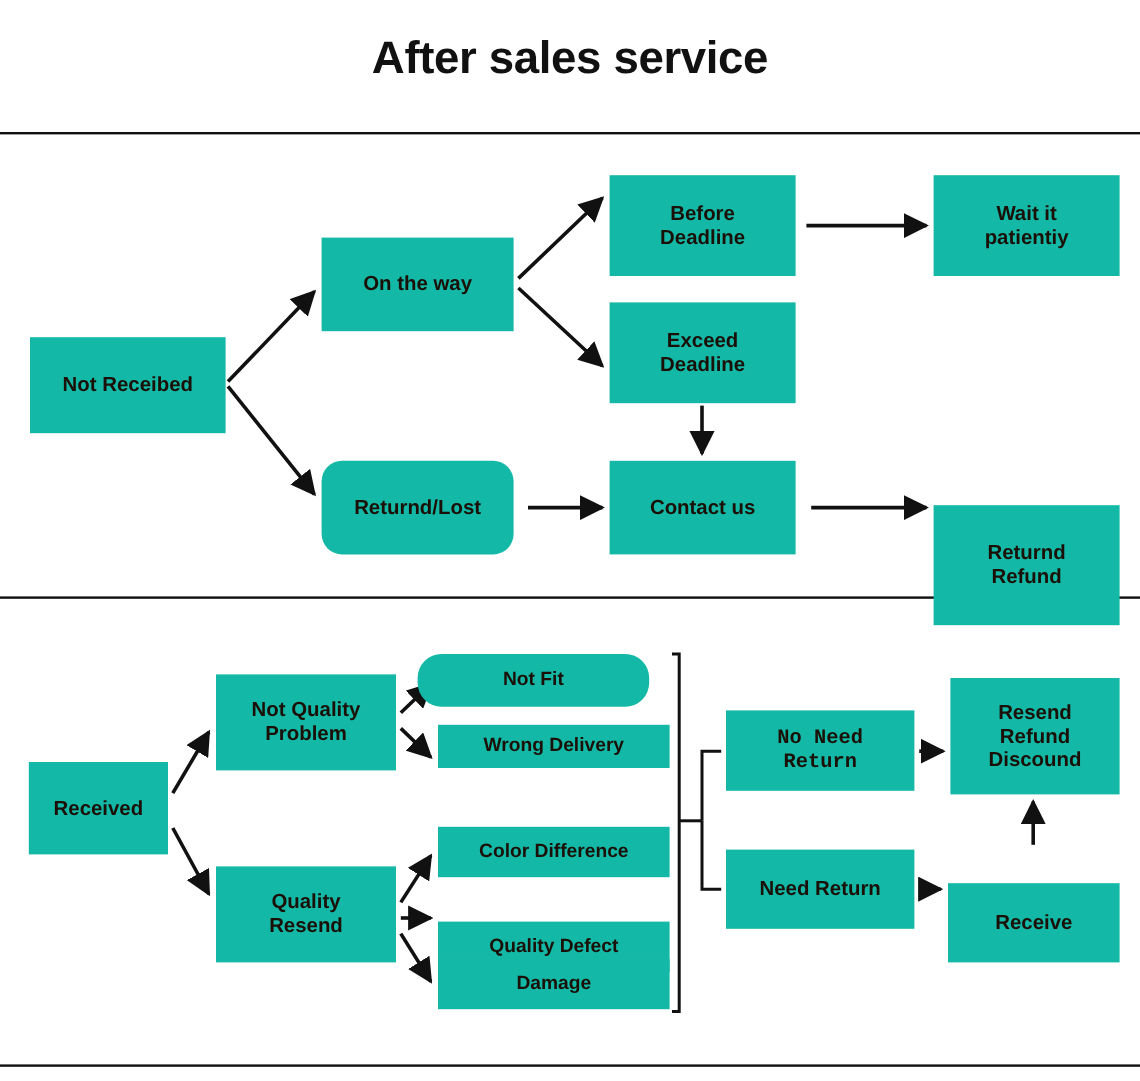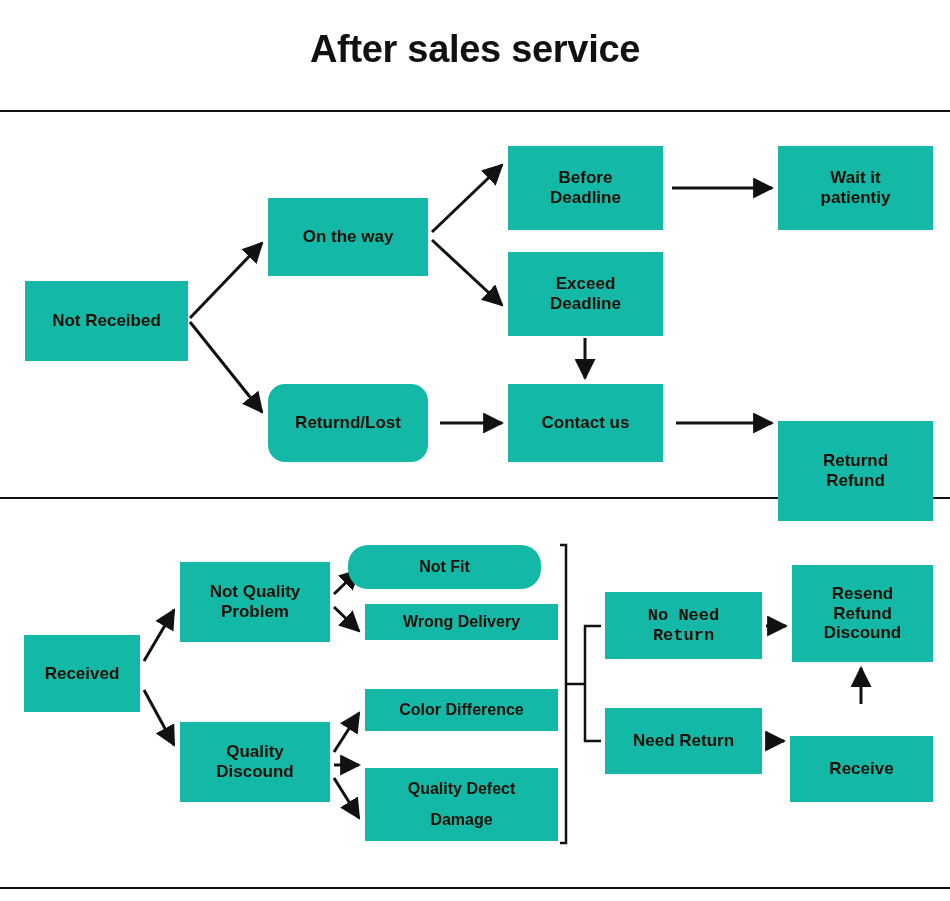--- a/index.html
+++ b/index.html
@@ -118,21 +118,21 @@
   <div class="node" style="left:508px; top:384px; width:155px; height:78px;">Contact us</div>
   <div class="node" style="left:778px; top:146px; width:155px; height:84px;">Wait it
 patientiy</div>
   <div class="node" style="left:778px; top:381px; width:155px; height:100px;margin-top:40px;">Returnd
 Refund</div>
 
   <div class="node" style="left:24px;  top:635px; width:116px; height:77px;">Received</div>
   <div class="node" style="left:180px; top:562px; width:150px; height:80px;">Not Quality
 Problem</div>
   <div class="node" style="left:180px; top:722px; width:150px; height:80px;">Quality
-Discound</div>
+Resend</div>
   <div class="node sm" style="left:348px; top:545px; width:193px; height:44px;border-radius:20px;">Not Fit</div>
   <div class="node sm" style="left:365px; top:604px; width:193px; height:36px;">Wrong Delivery</div>
   <div class="node sm" style="left:365px; top:689px; width:193px; height:42px;">Color Difference</div>
   <div class="node sm" style="left:365px; top:768px; width:193px; height:42px;">Quality Defect</div>
   <div class="node sm" style="left:365px; top:799px; width:193px; height:42px;">Damage</div>
   <div class="node" style="left:605px; top:592px; width:157px; height:67px;font-family:Liberation Mono, monospace;">No Need
 Return</div>
   <div class="node" style="left:605px; top:708px; width:157px; height:66px;">Need Return</div>
   <div class="node" style="left:790px; top:708px; width:143px; height:66px;margin-top:28px;">Receive</div>
   <div class="node" style="left:792px; top:565px; width:141px; height:97px;">Resend

